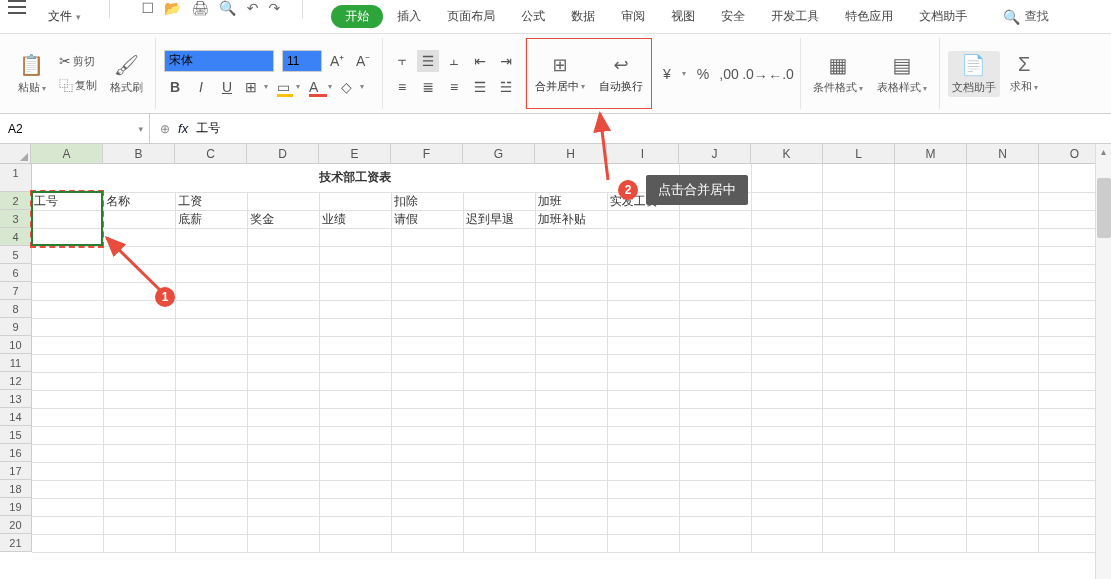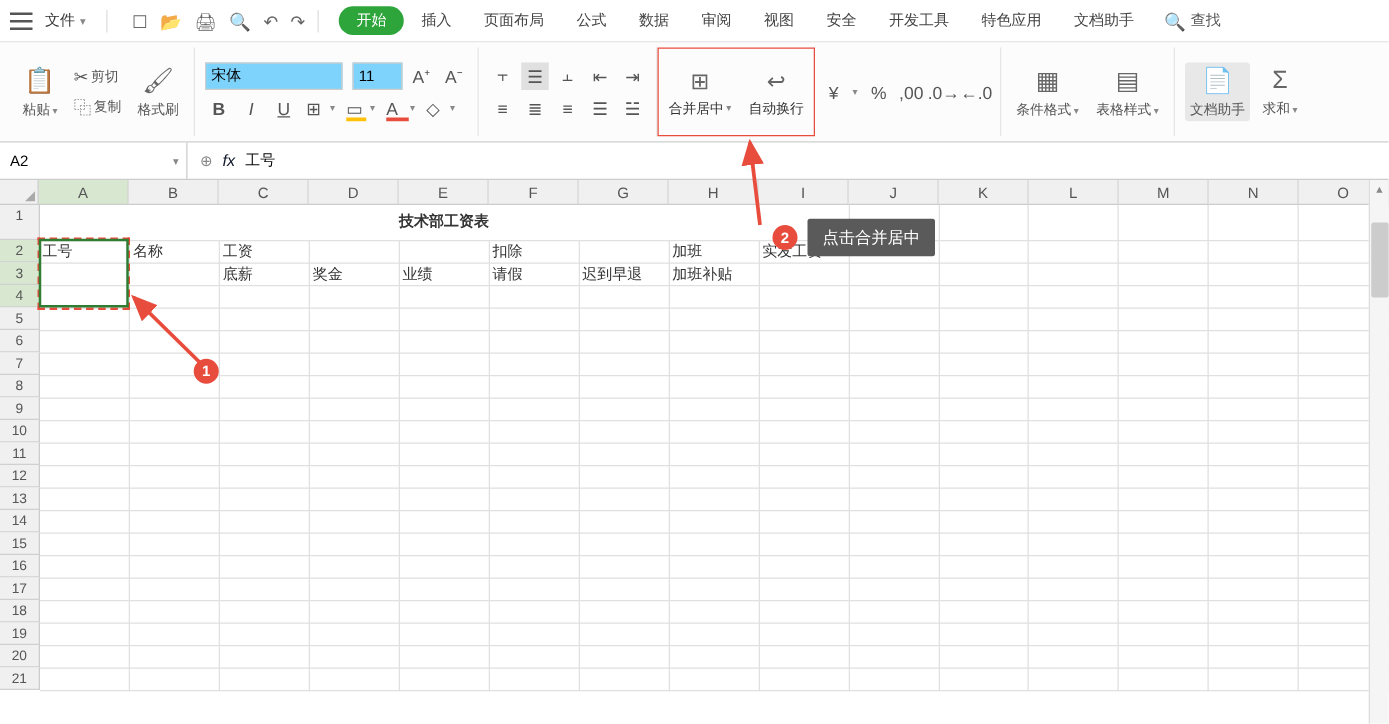--- a/index.html
+++ b/index.html
@@ -1,19 +1,19 @@
 <!DOCTYPE html>
 <html><head>
 <meta charset="utf-8">
 <style>
 * { box-sizing: border-box; margin: 0; padding: 0; font-family: "Microsoft YaHei", sans-serif; }
 body { background: #fff; font-size: 12px; color: #333; width: 1111px; height: 579px; overflow: hidden; position: relative; }
 
 
-.menubar { height: 34px; background: #fff; border-bottom: 1px solid #e0e0e0; display: flex; align-items: center; padding: 0 8px; gap: 4px; }
+.menubar { height: 34px; background: #fff; border-bottom: 1px solid #e0e0e0; display: flex; padding: 0 8px; gap: 16px; }
 .hamburger { width: 18px; height: 14px; display: flex; flex-direction: column; justify-content: space-between; }
 .hamburger span { height: 2px; background: #555; }
 .file-menu { display: flex; align-items: center; gap: 4px; padding: 2px 6px; cursor: pointer; }
 .file-menu .chev { font-size: 9px; color: #888; }
 .mini-icons { display: flex; gap: 10px; margin-left: 10px; color: #666; }
 .mini-icons span { cursor: pointer; font-size: 14px; }
 .vdiv { width: 1px; height: 18px; background: #ddd; margin: 0 6px; }
 .tabs { display: flex; align-items: center; gap: 2px; margin-left: 6px; }
 .tab { padding: 4px 12px; cursor: pointer; font-size: 12px; color: #444; }
 .tab.active { background: #2ea53b; color: #fff; border-radius: 12px; padding: 3px 14px; }
@@ -26,21 +26,21 @@
 .rgroup:last-child { border-right: none; }
 .rbtn-v { display: flex; flex-direction: column; align-items: center; justify-content: center; gap: 3px; cursor: pointer; padding: 2px 4px; font-size: 11px; color: #555; min-width: 36px; }
 .rbtn-v .ic { font-size: 20px; color: #666; }
 .rbtn-v .lbl { font-size: 11px; text-align: center; }
 .tri { font-size: 8px; color: #888; margin-left: 2px; }
 .rcol { display: flex; flex-direction: column; gap: 4px; justify-content: center; }
 .rrow { display: flex; align-items: center; gap: 4px; }
 .rmini { display: flex; align-items: center; gap: 2px; cursor: pointer; font-size: 11px; color: #555; padding: 2px 3px; }
 .rmini .ic { font-size: 14px; }
 .font-sel { display: flex; align-items: center; }
-.font-sel select, .font-sel input { border: 1px solid #ccc; height: 22px; font-size: 12px; padding: 0 4px; background: #7dd3fc; }
+.font-sel select, .font-sel input { border: 1px solid #ccc; height: 22px; font-size: 12px; padding: 0 4px; background: #3b82f6; }
 .font-sel .fname { width: 110px; }
 .font-sel .fsize { width: 40px; margin-left: 4px; }
 .icon-btn { width: 22px; height: 22px; display: flex; align-items: center; justify-content: center; cursor: pointer; color: #555; font-size: 14px; }
 .icon-btn.wtri { width: 28px; justify-content: flex-start; padding-left: 3px; position: relative; }
 .icon-btn.wtri::after { content: "▾"; font-size: 8px; color: #888; position: absolute; right: 2px; }
 .color-bar { width: 18px; height: 3px; background: #e74c3c; position: absolute; bottom: 1px; left: 3px; }
 .merge-group { border: 1px solid #e74c3c; padding: 2px 4px; display: flex; align-items: center; gap: 6px; }
 .merge-btn { display: flex; flex-direction: column; align-items: center; gap: 3px; cursor: pointer; padding: 2px 4px; }
 .merge-btn .ic { font-size: 18px; color: #666; }
 .merge-btn .lbl { font-size: 11px; display: flex; align-items: center; }

